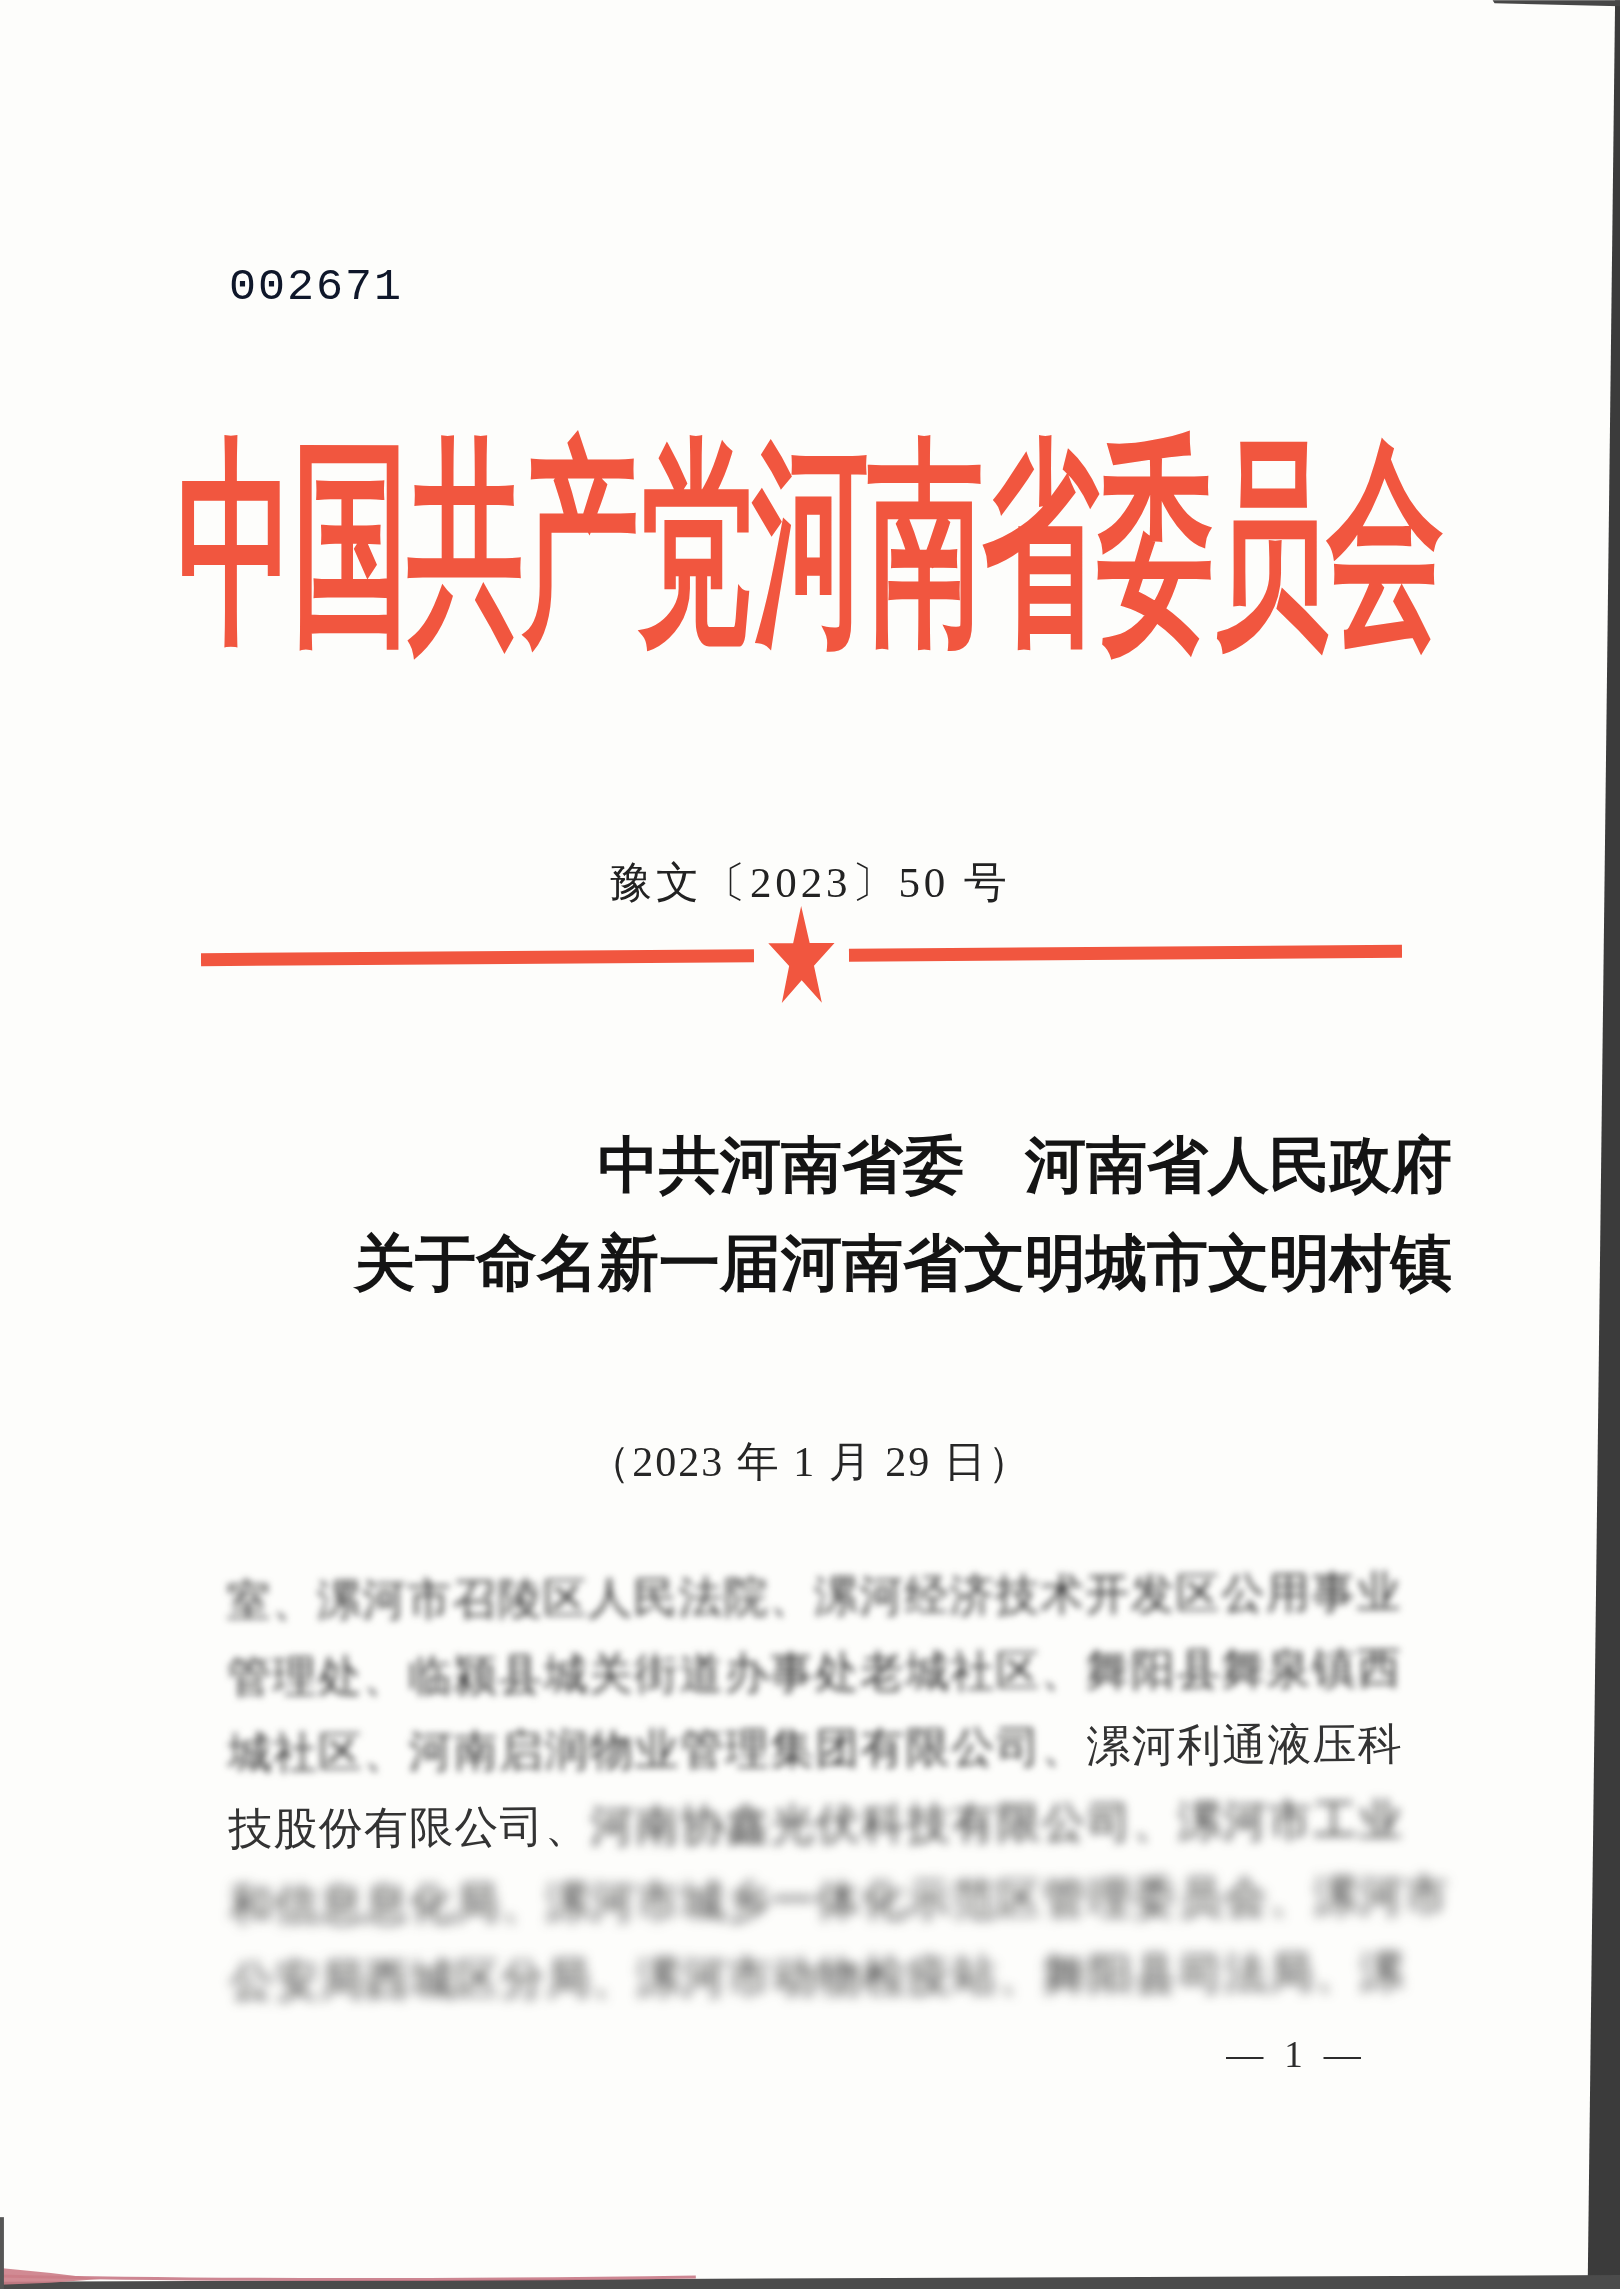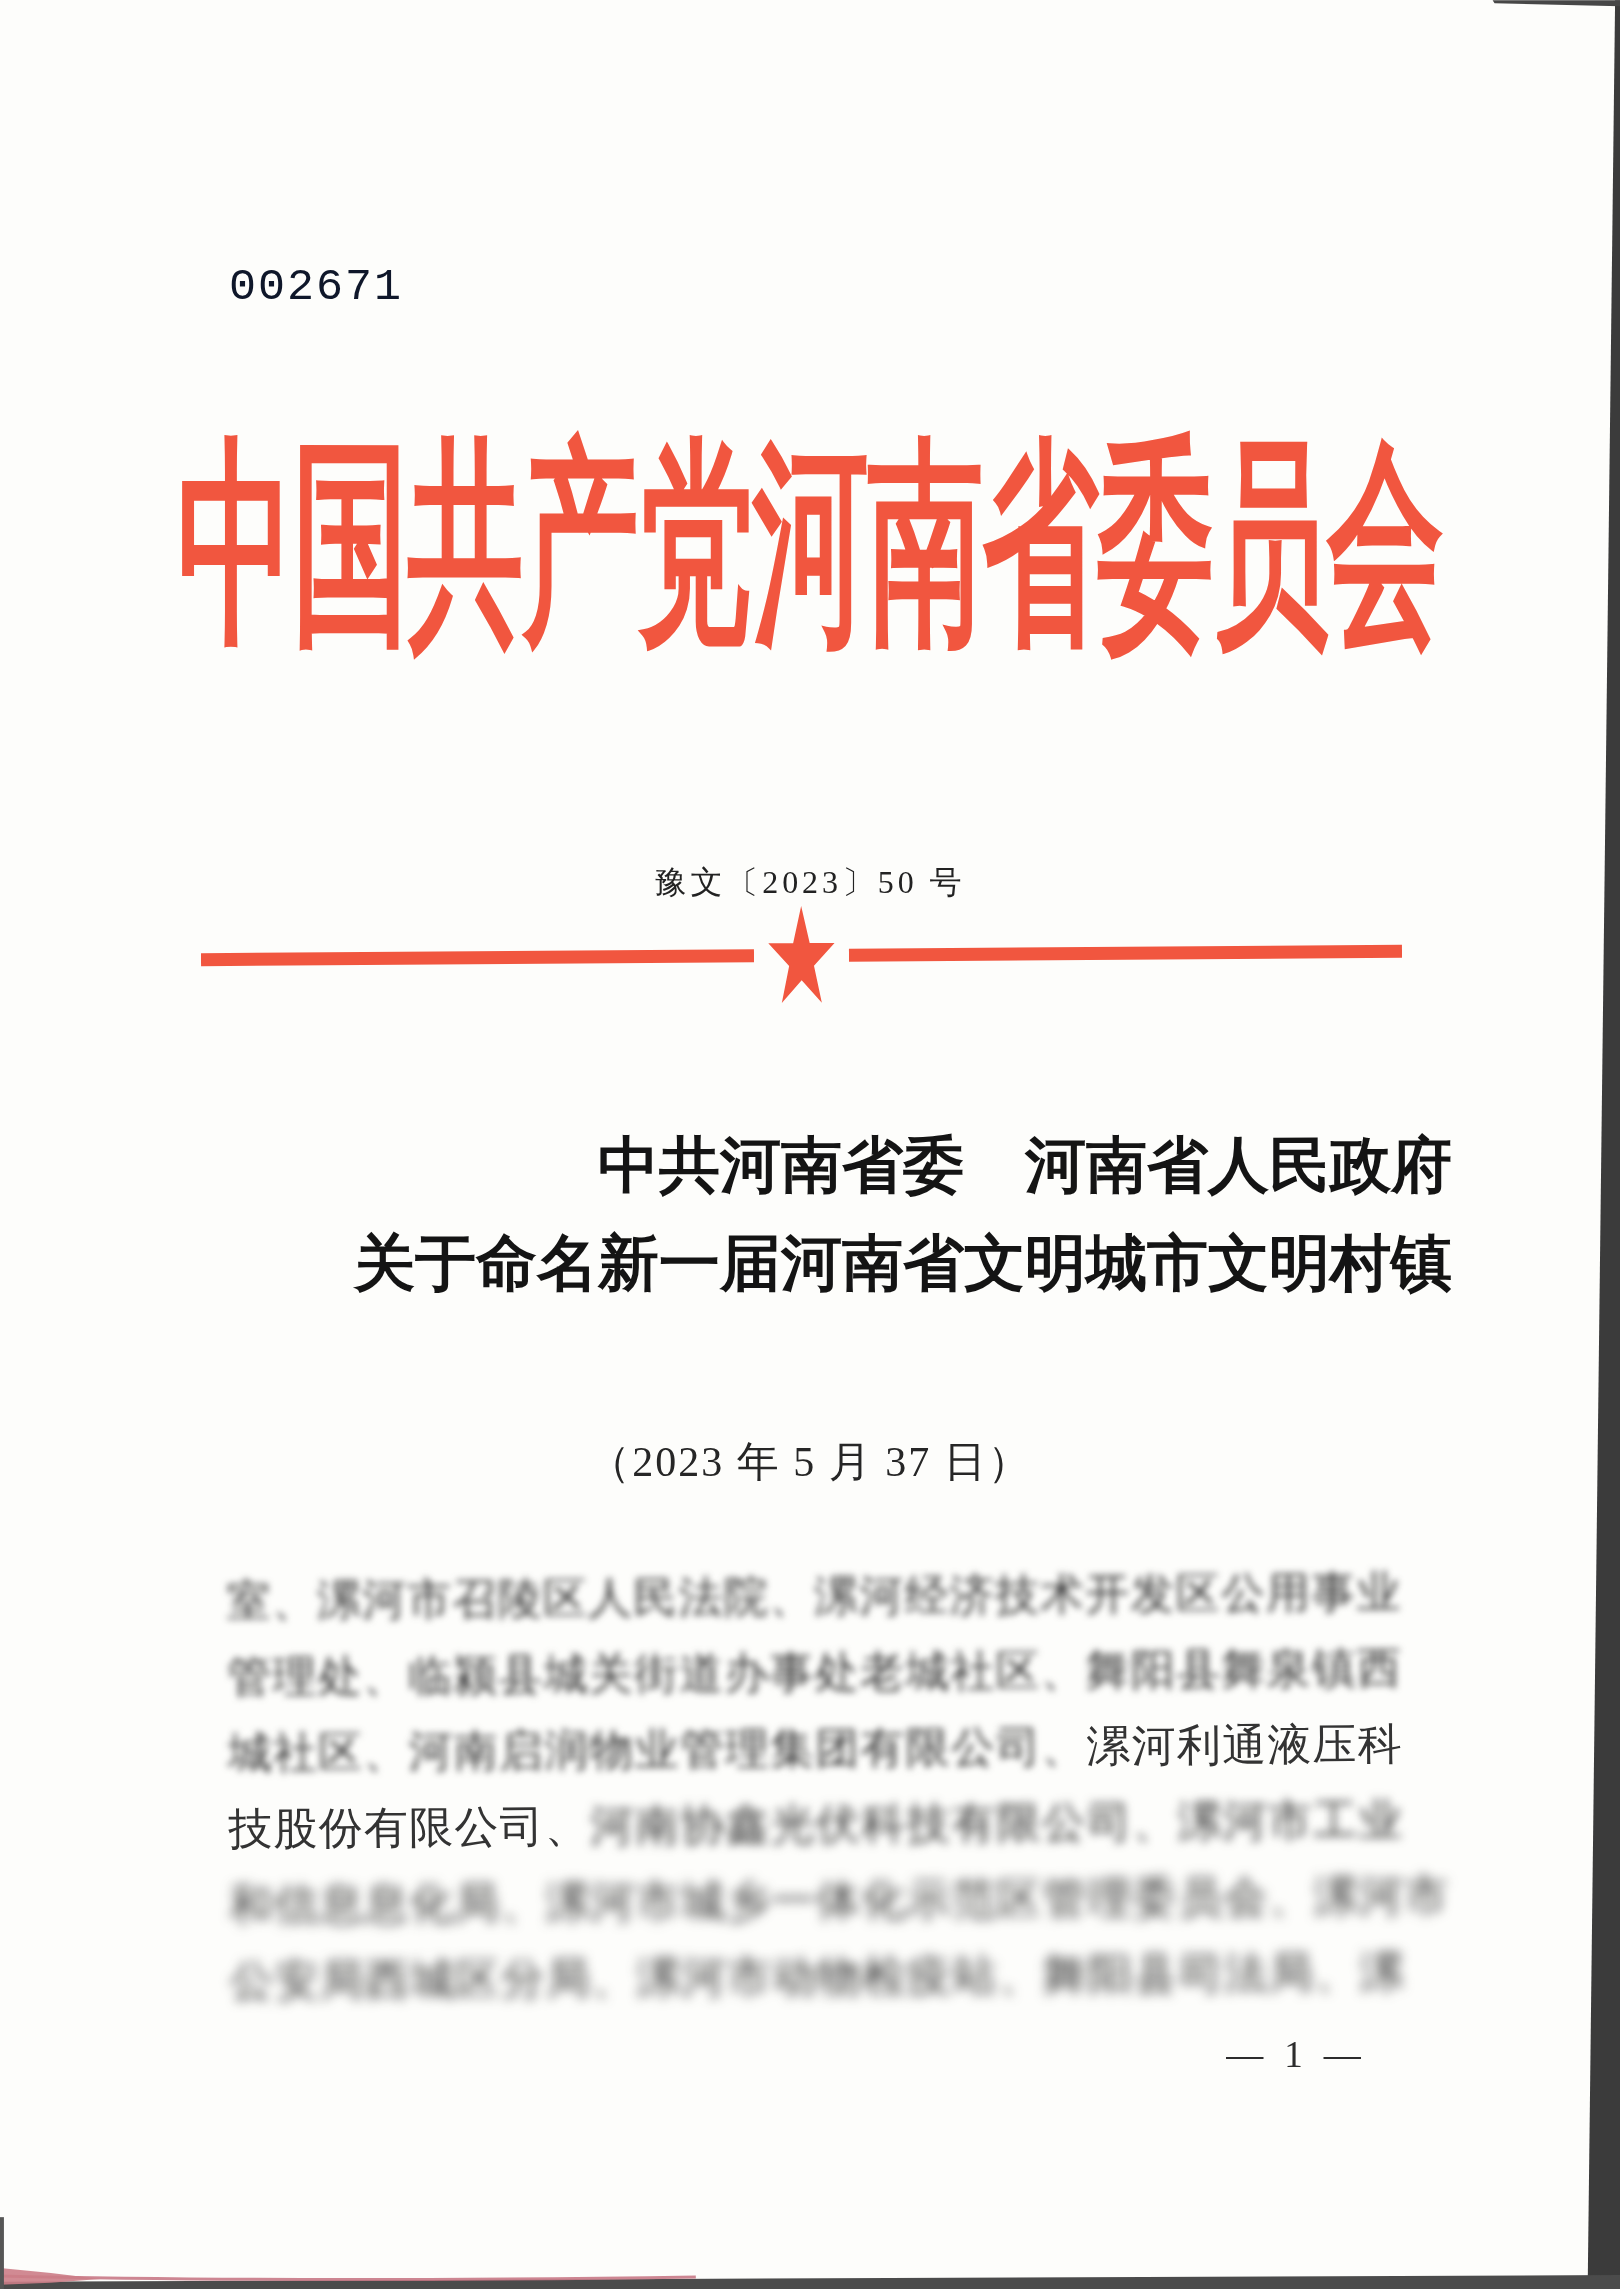--- a/index.html
+++ b/index.html
@@ -23,21 +23,21 @@
   }
   .masthead-inner{
     font-size:116px;font-weight:bold;line-height:1;white-space:nowrap;
     color:var(--accent,#f1563f);
     transform:scaleY(1.9);transform-origin:center center;
     letter-spacing:-1px;
   }
 
   .docnum{
     position:absolute;left:0;top:853px;width:1620px;
-    text-align:center;font-size:32px;line-height:59px;letter-spacing:3.9px;color:#222;
+    text-align:center;font-size:43px;line-height:59px;letter-spacing:3.9px;color:#222;
   }
 
   .rule{
     position:absolute;left:201px;top:892px;width:1201px;height:127px;
     display:flex;align-items:center;
     transform:rotate(-0.4deg);transform-origin:center center;
   }
   .rline{flex:1;height:13.7px;background:var(--accent,#f1563f);}
   .rule .star-svg{flex:0 0 69px;margin:0 12.7px;}
 
@@ -95,21 +95,21 @@
       <polygon points="50,2 62,38 98,38 68,60 79,96 50,74 21,96 32,60 2,38 38,38" fill="#f1563f"></polygon>
     </svg>
     <span class="rline" style="background: rgb(241, 86, 63);"></span>
   </div>
 
   <div class="doc-title">
     <div>中共河南省委　河南省人民政府</div>
     <div>关于命名新一届河南省文明城市文明村镇</div>
   </div>
 
-  <div class="doc-date">（2023 年 5 月 37 日）</div>
+  <div class="doc-date">（2023 年 1 月 29 日）</div>
 
   <div class="body-text" id="body-text">
       <div class="body-line"><span class="seg-blur-a">室、漯河市召陵区人民法院、漯河经济技术开发区公用事业</span></div>
       <div class="body-line"><span class="seg-blur-a">管理处、临颍县城关街道办事处老城社区、舞阳县舞泉镇西</span></div>
       <div class="body-line"><span class="seg-blur-a">城社区、河南启润物业管理集团有限公司、</span><span>漯河利通液压科</span></div>
       <div class="body-line"><span>技股份有限公司、</span><span class="seg-blur-b">河南协鑫光伏科技有限公司、漯河市工业</span></div>
       <div class="body-line"><span class="seg-blur-c">和信息息化局、漯河市城乡一体化示范区管理委员会、漯河市</span></div>
       <div class="body-line"><span class="seg-blur-c">公安局西城区分局、漯河市动物检疫站、舞阳县司法局、漯</span></div>
     </div>
 

